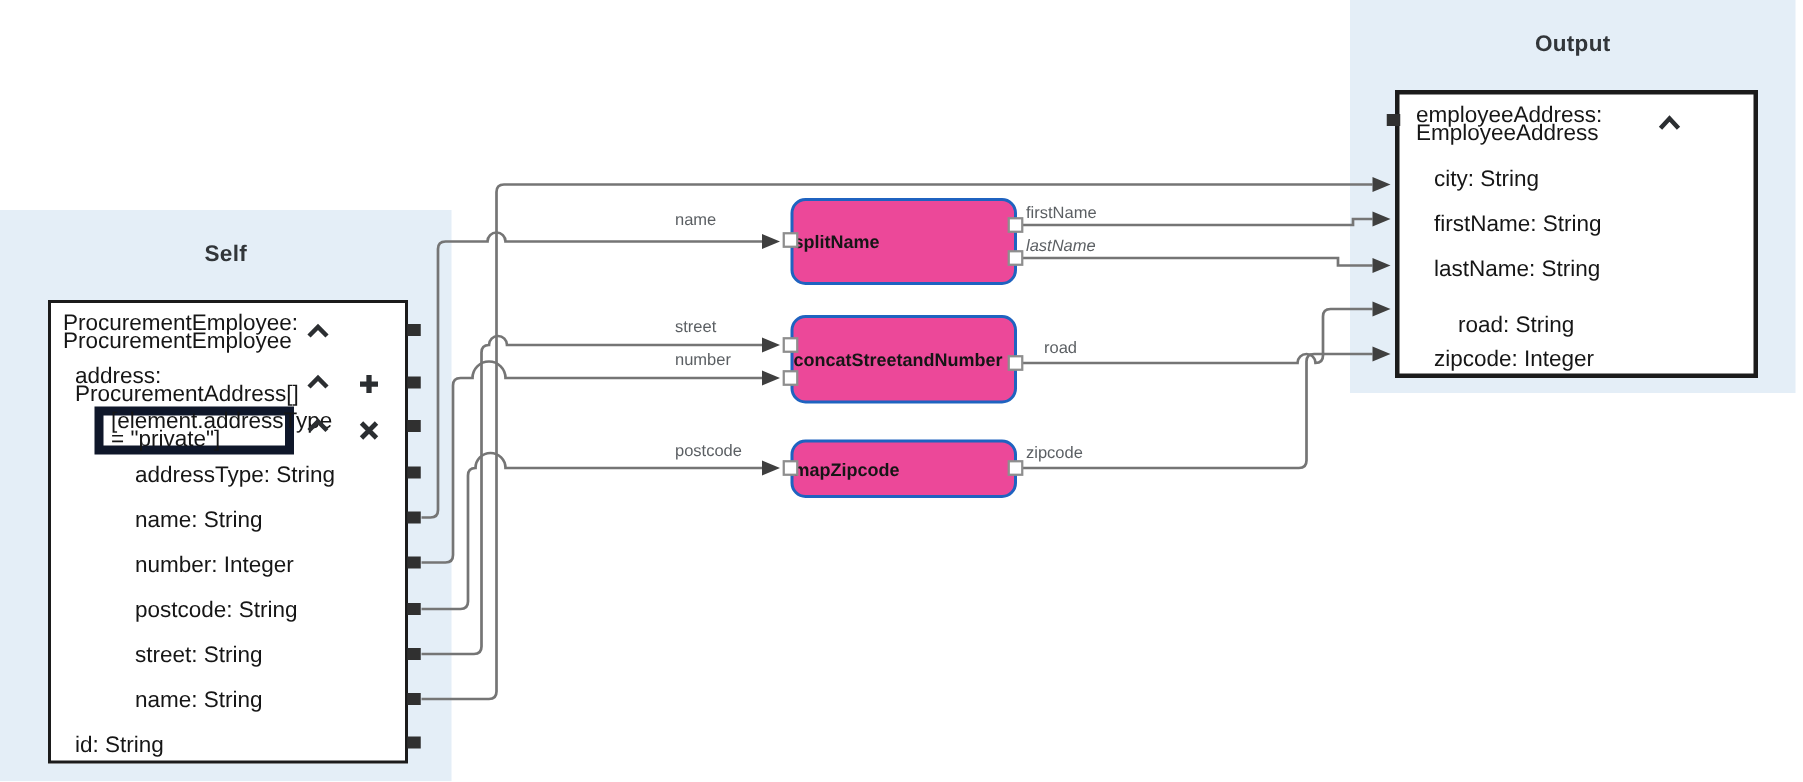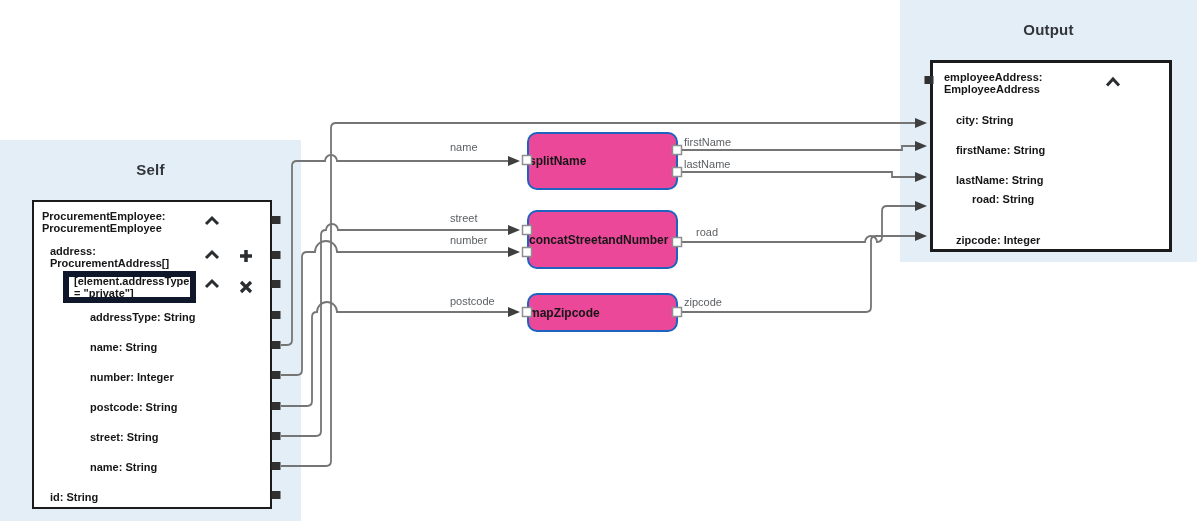--- a/index.html
+++ b/index.html
@@ -8,21 +8,21 @@
     font-family:"Liberation Sans",sans-serif;background:#ffffff;
   }
   .panel{position:absolute;background:#e4eef7;}
   .panel-title{
     position:absolute;left:0;top:21px;width:100%;text-align:center;
     font-size:15px;font-weight:bold;color:#32363a;letter-spacing:.2px;
   }
   .schema-box{position:absolute;background:#ffffff;border:2px solid #1b1b1b;box-sizing:border-box;}
   .out-box{border-width:3px;}
   .tree-item{
-    position:absolute;font-size:11px;font-weight:bold;color:#161616;
+    position:absolute;font-size:15px;font-weight:normal;color:#161616;
     line-height:12px;white-space:pre-line;
   }
   .filter-box{
     position:absolute;border:6px solid #0f172a;box-sizing:border-box;
     display:flex;align-items:center;
   }
   .filter-box .tree-item{position:static;padding:2px 5px;}
   .fn-box{
     position:absolute;background:#ec4899;border:2.5px solid #1f63c0;border-radius:10px;
     box-sizing:border-box;display:flex;align-items:center;justify-content:flex-start;
@@ -63,40 +63,40 @@
     <div class="tree-item" style="left:56px;top:259px;">name: String</div>
     <div class="tree-item" style="left:16px;top:289px;">id: String</div>
   </div>
 
   <div class="schema-box out-box" style="left:930px;top:60px;width:242px;height:192px;">
     <div class="tree-item" style="left:11px;top:8px;">employeeAddress:
 EmployeeAddress</div>
     <div class="tree-item" style="left:23px;top:51px;">city: String</div>
     <div class="tree-item" style="left:23px;top:81px;">firstName: String</div>
     <div class="tree-item" style="left:23px;top:111px;">lastName: String</div>
-    <div class="tree-item" style="left:23px;top:130px;padding-left:16px;">road: String</div>
+    <div class="tree-item" style="left:23px;top:148px;padding-left:16px;">road: String</div>
     <div class="tree-item" style="left:23px;top:171px;">zipcode: Integer</div>
   </div>
 
   <div class="fn-box" style="left:527px;top:132px;width:151px;height:58px;">
     <span class="fn-label">splitName</span>
   </div>
   <div class="fn-box" style="left:527px;top:210px;width:151px;height:59px;">
     <span class="fn-label">concatStreetandNumber</span>
   </div>
   <div class="fn-box" style="left:527px;top:293px;width:151px;height:39px;">
     <span class="fn-label">mapZipcode</span>
   </div>
 
   <div class="port-label r" style="left:450px;top:141px;width:66px;">name</div>
   <div class="port-label r" style="left:450px;top:212px;width:66px;">street</div>
   <div class="port-label r" style="left:450px;top:234px;width:66px;">number</div>
   <div class="port-label r" style="left:450px;top:295px;width:66px;">postcode</div>
   <div class="port-label" style="left:684px;top:136px;">firstName</div>
-  <div class="port-label" style="left:684px;top:158px;">lastName</div>
+  <div class="port-label" style="left:684px;top:158px;font-style:italic;">lastName</div>
   <div class="port-label" style="left:696px;top:226px;">road</div>
   <div class="port-label" style="left:684px;top:296px;">zipcode</div>
 
   <svg class="wire-layer" width="1202" height="521" viewBox="0 0 1202 521">
     <g stroke="#757575" stroke-width="1.8" fill="none">
       <path d="M281,345 H287 Q292,345 292,340 V166 Q292,161 297,161 H325 A6,6 0 0 1 337,161 H508"></path>
       <path d="M281,375 H297 Q302,375 302,370 V257 Q302,252 307,252 H315 A11,11 0 0 1 337,252 H508"></path>
       <path d="M281,406 H307 Q312,406 312,401 V317 Q312,312 317,312 A10,10 0 0 1 337,312 H508"></path>
       <path d="M281,436 H316 Q321,436 321,431 V235 Q321,230 326,230 A6,6 0 0 1 338,230 H508"></path>
       <path d="M281,466 H326 Q331,466 331,461 V128 Q331,123 336,123 H915"></path>

